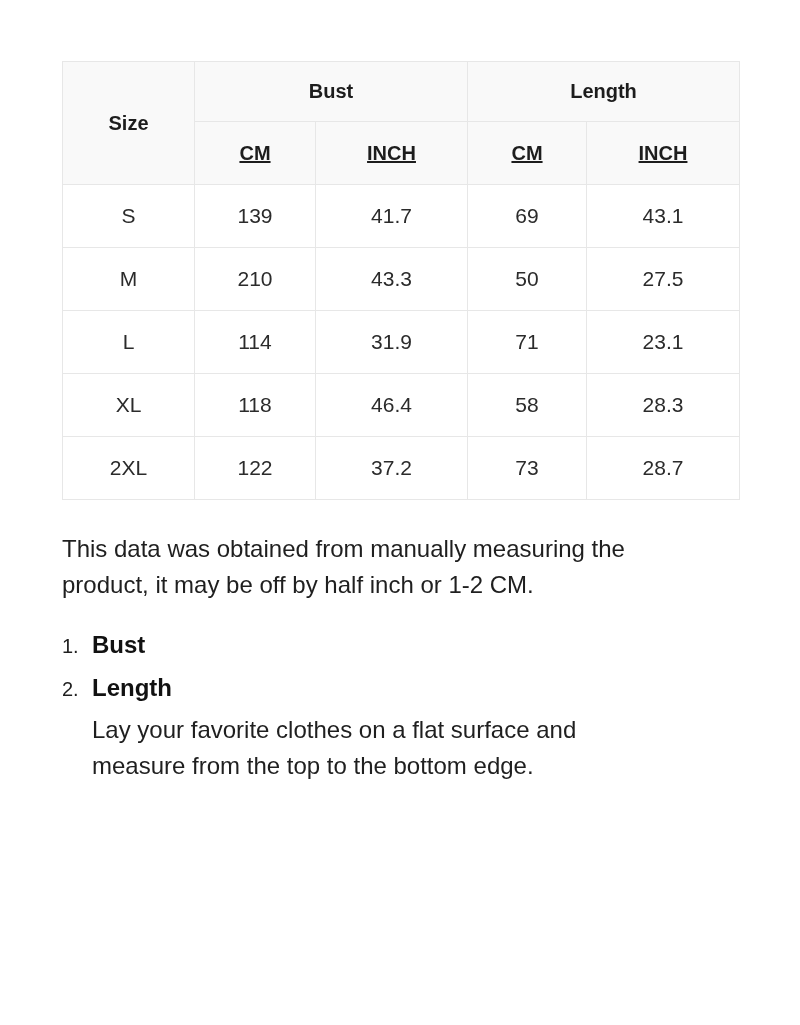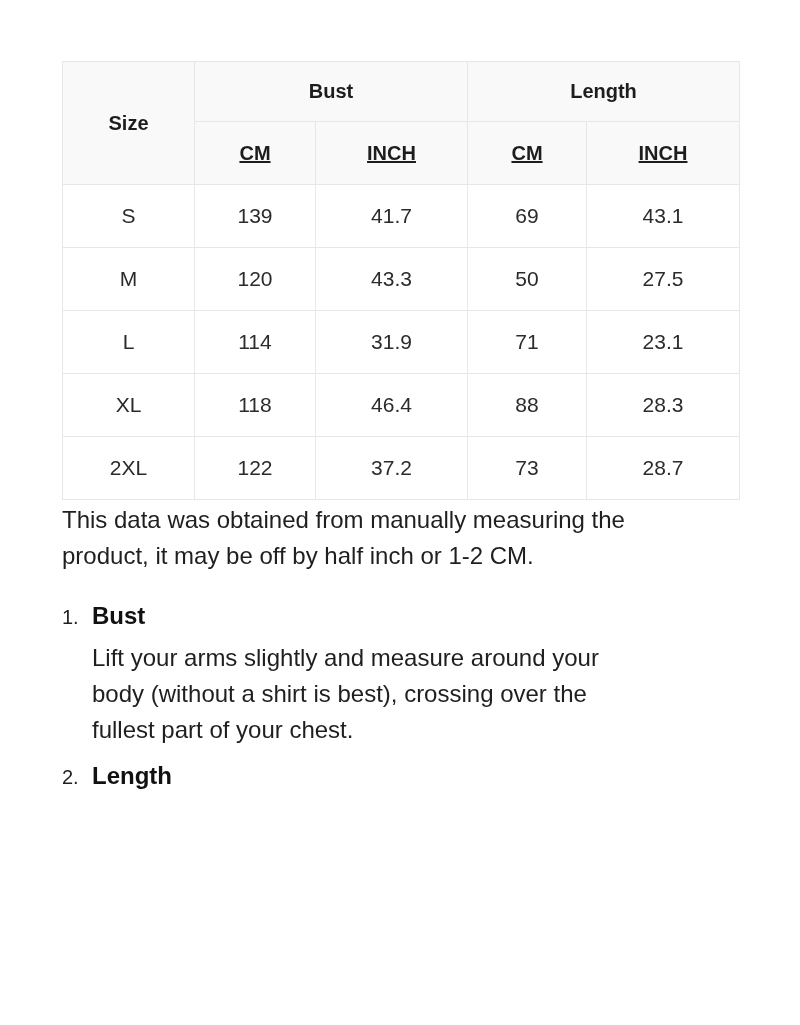--- a/index.html
+++ b/index.html
@@ -47,21 +47,21 @@
   
   .howto-title {
     margin-top: 44px;
     font-size: 30px;
     line-height: 34px;
     font-weight: bold;
     color: #111111;
     letter-spacing: 0.2px;
   }
   .howto-intro {
-    margin-top: 2px;
+    margin-top: 31px;
     font-size: 24px;
     line-height: 36px;
     color: #1f1f1f;
     white-space: pre-line;
   }
   .howto-steps { margin-top: 27px; }
   .step { display: flex; align-items: baseline; }
   .step + .step { margin-top: 13px; }
   .step-number {
     width: 30px;
@@ -113,37 +113,37 @@
     <tbody>
       <tr>
         <td>S</td>
         <td>139</td>
         <td>41.7</td>
         <td>69</td>
         <td>43.1</td>
       </tr>
       <tr>
         <td>M</td>
-        <td>120</td>
+        <td>210</td>
         <td>43.3</td>
         <td>50</td>
         <td>27.5</td>
       </tr>
       <tr>
         <td>L</td>
         <td>114</td>
         <td>31.9</td>
         <td>71</td>
         <td>23.1</td>
       </tr>
       <tr>
         <td>XL</td>
         <td>118</td>
         <td>46.4</td>
-        <td>88</td>
+        <td>58</td>
         <td>28.3</td>
       </tr>
       <tr>
         <td>2XL</td>
         <td>122</td>
         <td>37.2</td>
         <td>73</td>
         <td>28.7</td>
       </tr>
     </tbody>
@@ -151,26 +151,25 @@
 
 
   <p class="howto-intro">This data was obtained from manually measuring the
 product, it may be off by half inch or 1-2 CM.</p>
 
   <div class="howto-steps">
     <div class="step">
       <span class="step-number">1.</span>
       <div class="step-body">
         <div class="step-term">Bust</div>
-        <div class="step-description">Lift your arms slightly and measure around your
-body (without a shirt is best), crossing over the
-fullest part of your chest.</div>
       </div>
     </div>
     <div class="step">
       <span class="step-number">2.</span>
       <div class="step-body">
         <div class="step-term">Length</div>
+        <div class="step-description">Lay your favorite clothes on a flat surface and
+measure from the top to the bottom edge.</div>
       </div>
     </div>
   </div>
 
 </div>
 
 </body></html>

